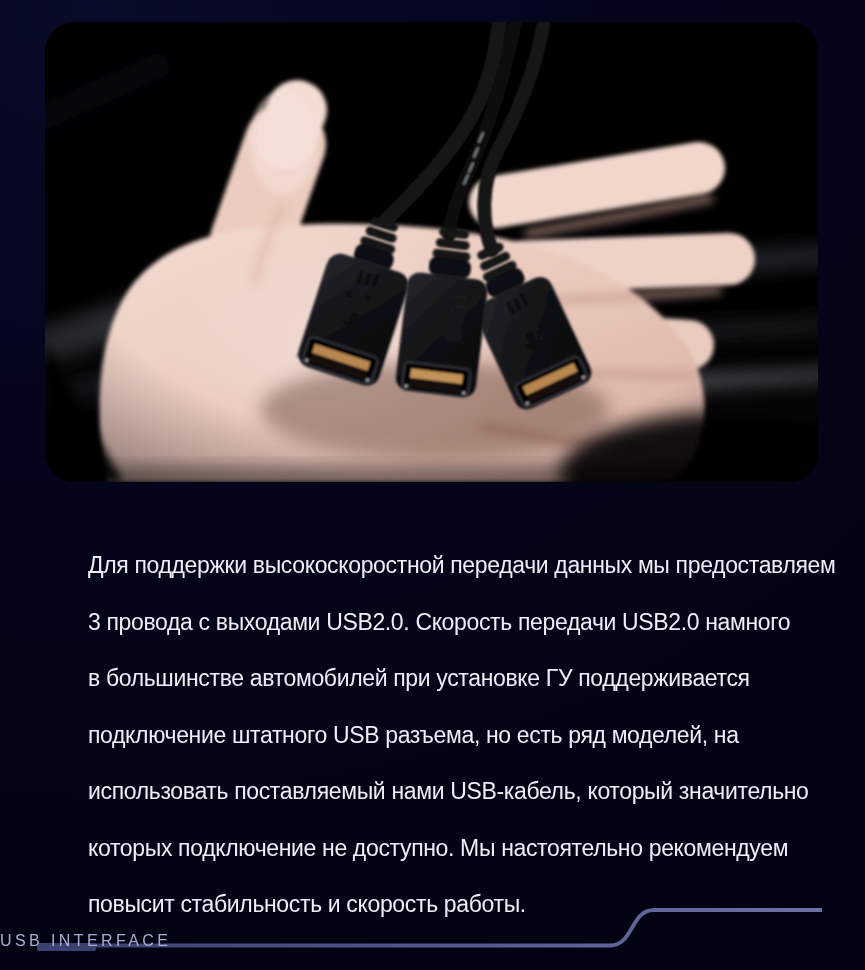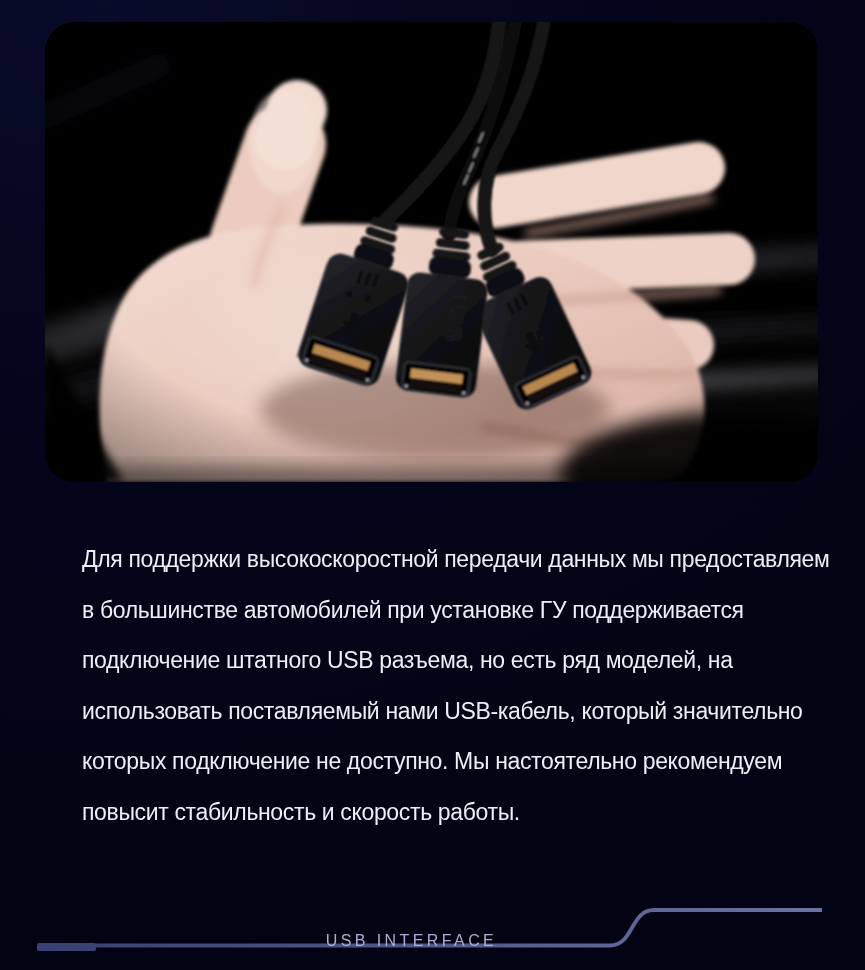--- a/index.html
+++ b/index.html
@@ -14,26 +14,26 @@
     background:radial-gradient(120% 85% at 12% 0%, #080b29 0%, #04051d 48%, #030413 100%);
     overflow:hidden;
   }
   .photo{
     position:absolute;left:45px;top:22px;width:773px;height:460px;
     border-radius:30px;overflow:hidden;background:#000;margin:0;
   }
   .photo svg{display:block;width:100%;height:100%;}
   .description{position:absolute;left:75px;top:531px;width:745px;}
   .description p{
-    margin:7px;font-size:23px;line-height:43.5px;letter-spacing:-0.35px;
+    margin:13px;font-size:23px;line-height:43.5px;letter-spacing:-0.35px;
     color:#edeff7;font-weight:400;white-space:nowrap;
   }
   .footer-svg{position:absolute;left:0;top:895px;width:865px;height:75px;}
   .footer-label{
-    position:absolute;top:932px;left:0;width:823px;text-align:center;
+    position:absolute;top:932px;left:0;width:823px;text-align:left;
     font-size:16px;letter-spacing:3.4px;color:#a7b0d0;font-weight:400;
   }
 </style>
 </head>
 <body>
 
 <div id="app">
 
   <figure class="photo" aria-label="Open palm holding three black USB 2.0 female connectors with cables, dark car interior background">
     <svg viewBox="0 0 773 460" preserveAspectRatio="none" aria-hidden="true">
@@ -194,20 +194,21 @@
         <ellipse cx="690" cy="452" rx="175" ry="62" fill="#000" opacity="0.9" filter="url(#b9)"></ellipse>
         <rect x="0" y="446" width="773" height="20" fill="#000" opacity="0.45" filter="url(#b9)"></rect>
       </g>
 
       <rect width="773" height="460" fill="url(#vig)"></rect>
     </svg>
   </figure>
 
   <section class="description">
     <p>Для поддержки высокоскоростной передачи данных мы предоставляем</p>
+    <p>3 провода с выходами USB2.0. Скорость передачи USB2.0 намного</p>
     <p>в большинстве автомобилей при установке ГУ поддерживается</p>
     <p>подключение штатного USB разъема, но есть ряд моделей, на</p>
     <p>использовать поставляемый нами USB-кабель, который значительно</p>
     <p>которых подключение не доступно. Мы настоятельно рекомендуем</p>
     <p>повысит стабильность и скорость работы.</p>
   </section>
 
   <svg class="footer-svg" viewBox="0 0 865 75" aria-hidden="true">
     <defs>
       <linearGradient id="lineGrad" x1="0" y1="0" x2="1" y2="0">

